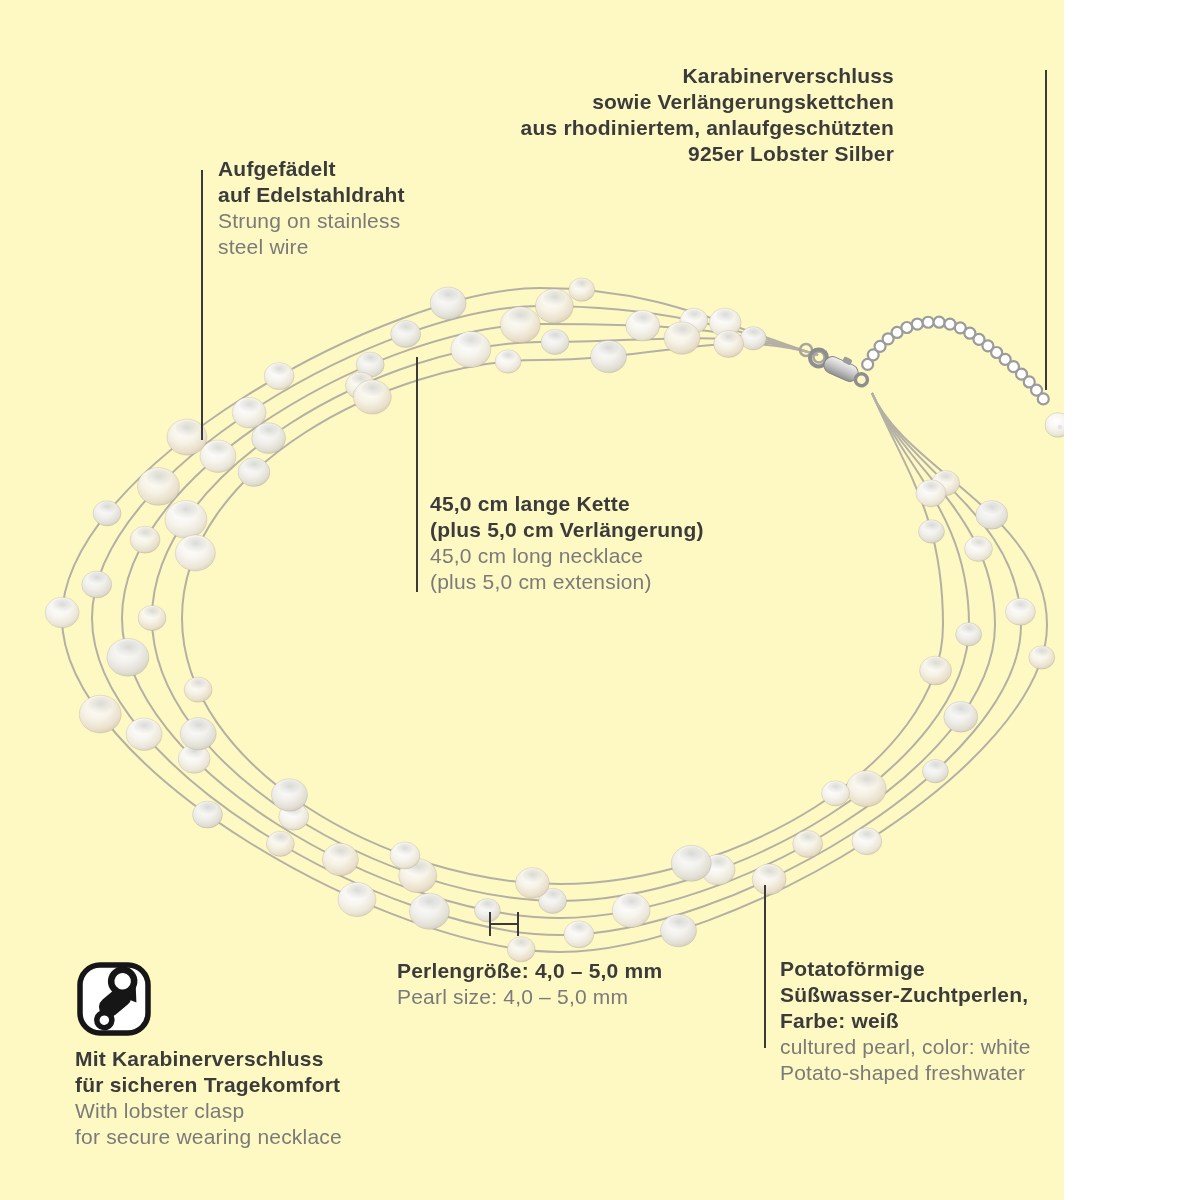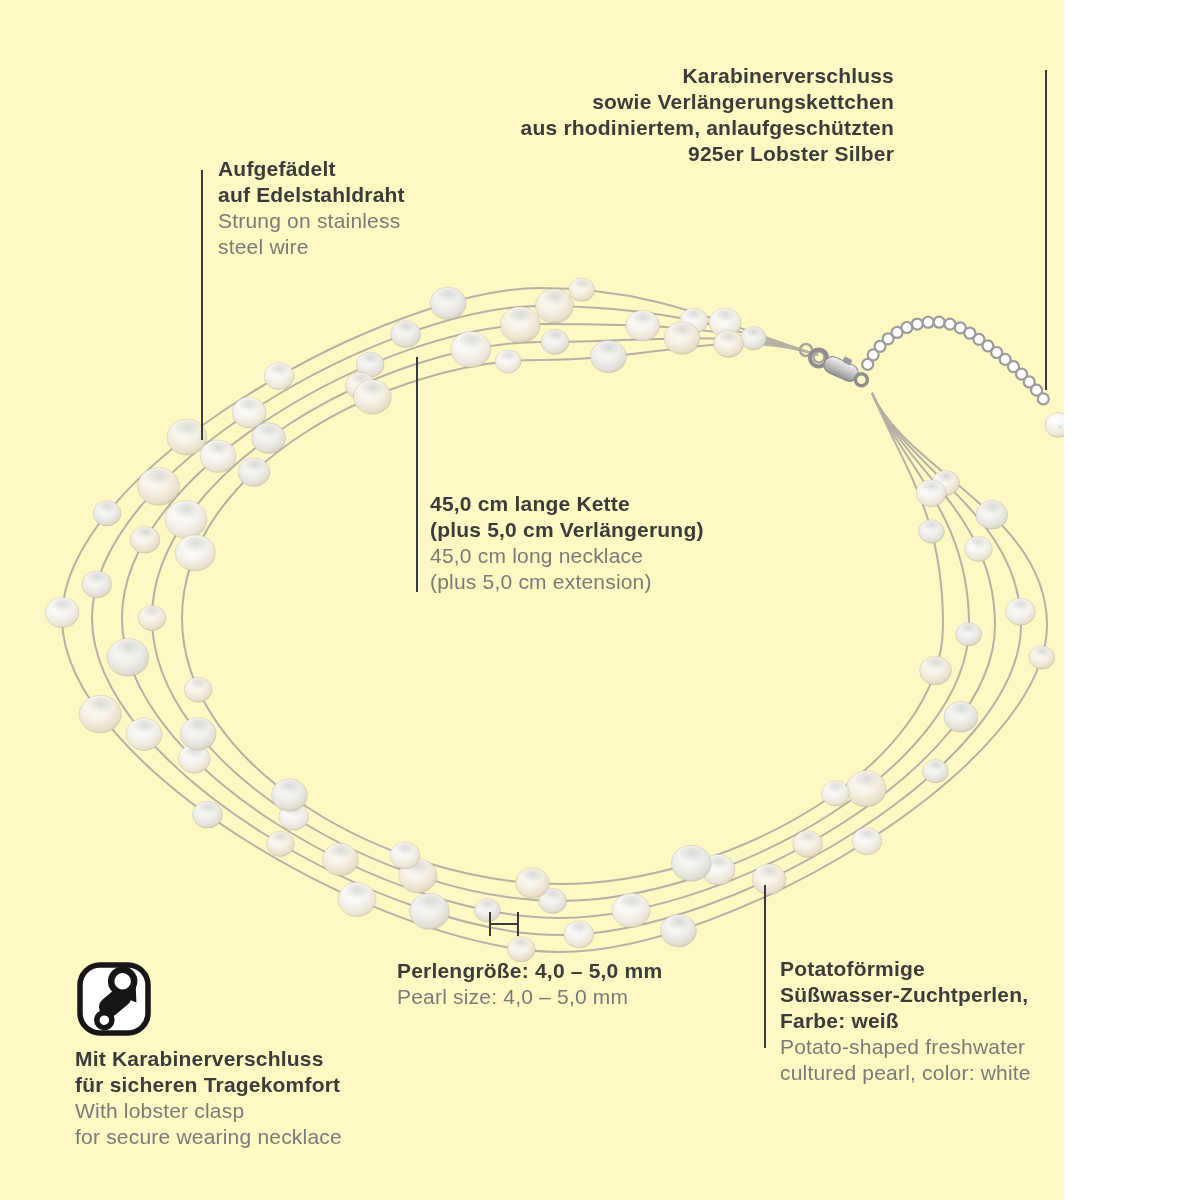--- a/index.html
+++ b/index.html
@@ -315,22 +315,22 @@
       </div>
   </div>
 
   <div class="ann" id="ann-pearl-type">
     <div class="de">
         <div>Potatoförmige</div>
         <div>Süßwasser-Zuchtperlen,</div>
         <div>Farbe: weiß</div>
       </div>
     <div class="en">
+        <div>cultured pearl, color: white</div>
         <div>Potato-shaped freshwater</div>
-        <div>cultured pearl, color: white</div>
       </div>
   </div>
 
   <svg id="clasp-icon" viewBox="0 0 76 76">
     <rect x="4" y="4" width="68" height="68" rx="20" fill="#ffffff" stroke="#161616" stroke-width="5.5"></rect>
     <g transform="rotate(-40 38 38)">
       <polygon points="48,46 63,42 53,55" fill="#161616"></polygon>
       <rect x="19" y="31" width="36" height="20" rx="10" fill="#161616"></rect>
       <circle cx="56" cy="30" r="11.5" fill="#ffffff" stroke="#161616" stroke-width="6.5"></circle>
       <circle cx="17" cy="48" r="7.5" fill="#ffffff" stroke="#161616" stroke-width="5.5"></circle>

